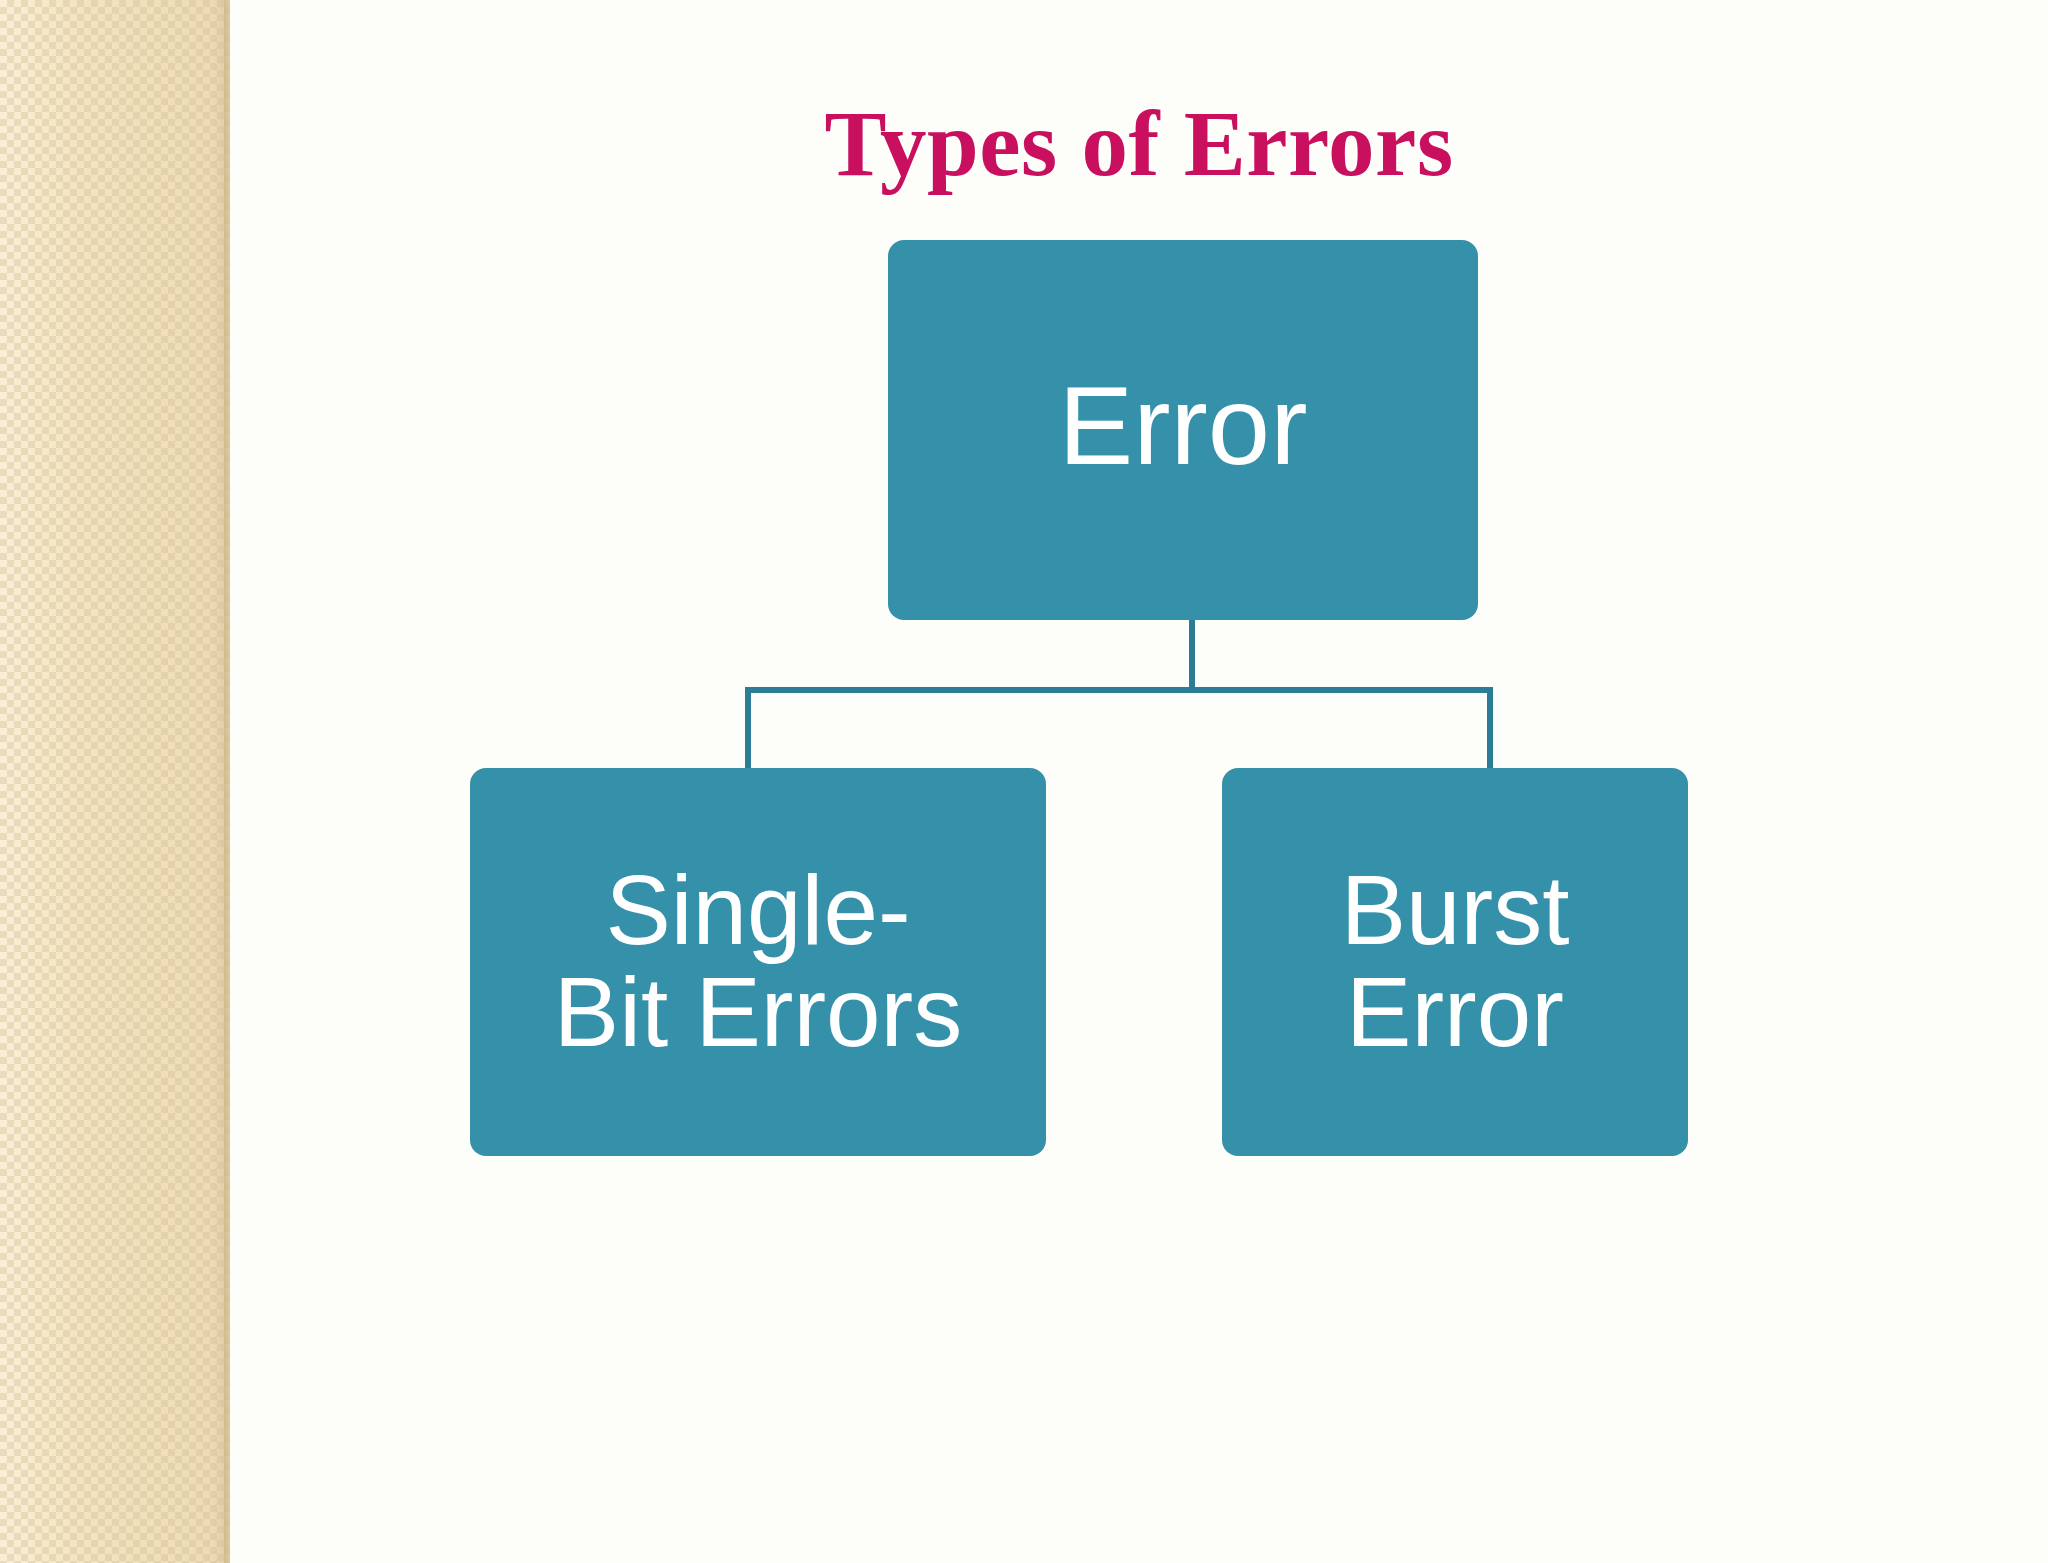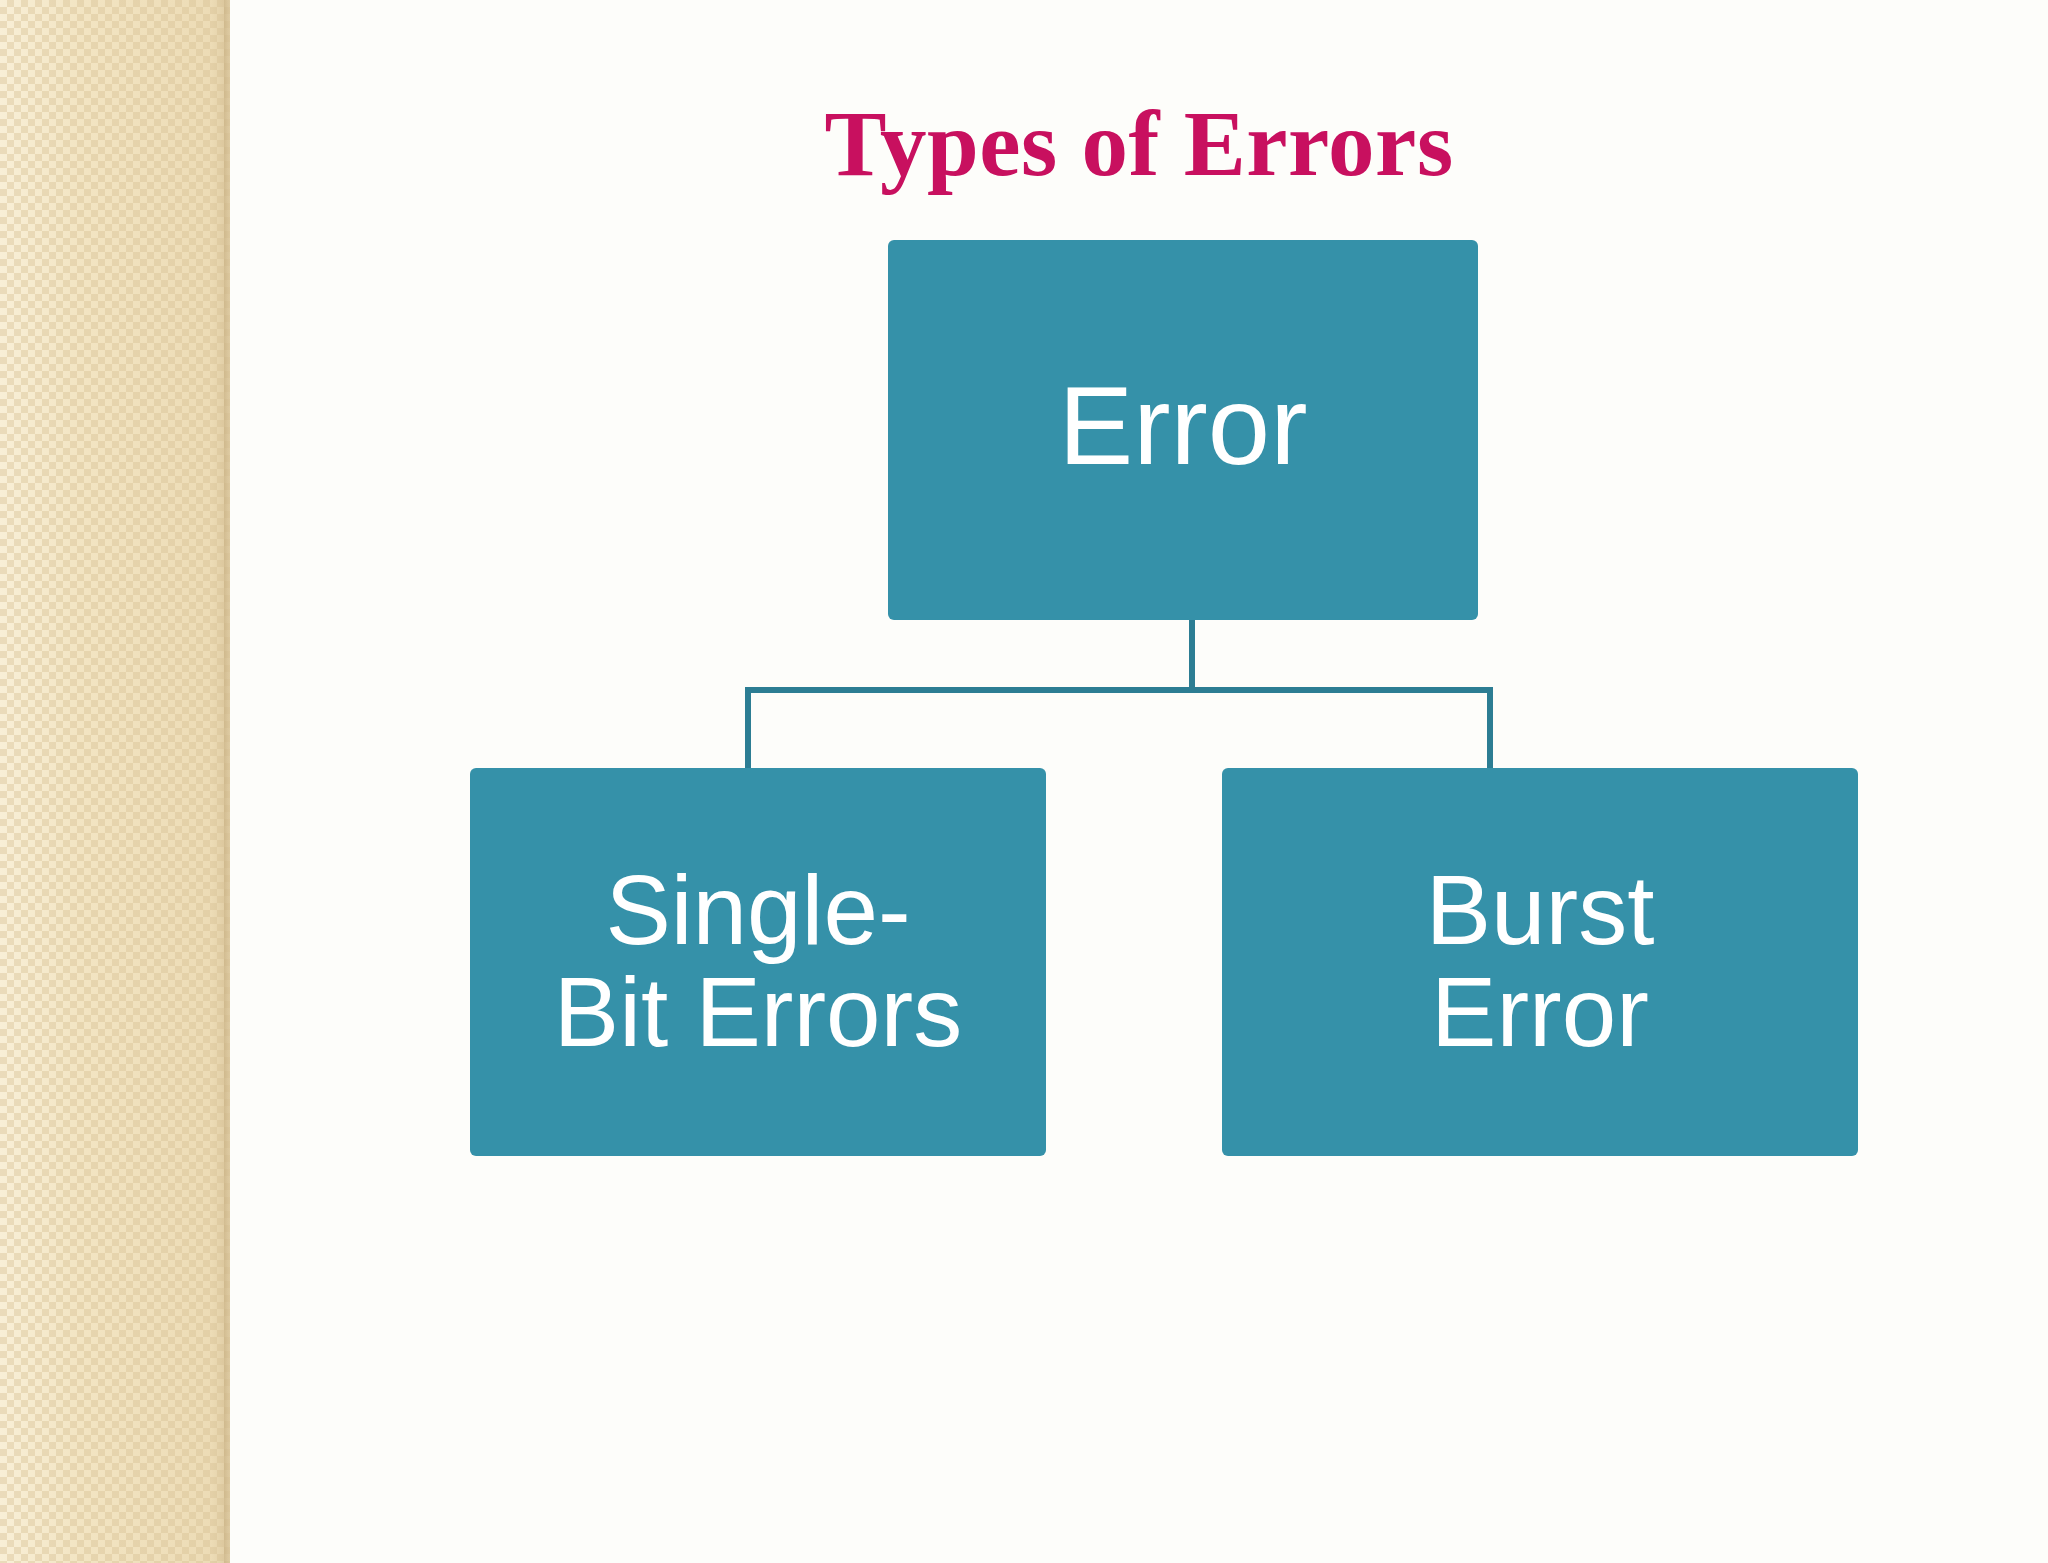--- a/index.html
+++ b/index.html
@@ -54,21 +54,21 @@
     line-height: 1.08;
     letter-spacing: 0.5px;
     color: #c8105f;
     white-space: nowrap;
   }
 
   
   .node {
     position: absolute;
     background: #3591a9;
-    border-radius: 6px;
+    border-radius: 16px;
     color: #ffffff;
     display: flex;
     align-items: center;
     justify-content: center;
     text-align: center;
     font-family: "Liberation Sans", sans-serif;
     font-weight: normal;
     line-height: 1.04;
     box-sizing: border-box;
   }
@@ -85,21 +85,21 @@
     left: 470px;
     top: 768px;
     width: 576px;
     height: 388px;
     font-size: 98px;
     padding: 0 34px;
   }
   #node-burst {
     left: 1222px;
     top: 768px;
-    width: 636px;
+    width: 466px;
     height: 388px;
     font-size: 98px;
     padding: 0 26px;
   }
   .node-label { display: block; }
 
   
   .conn {
     position: absolute;
     background: #2c7d93;

